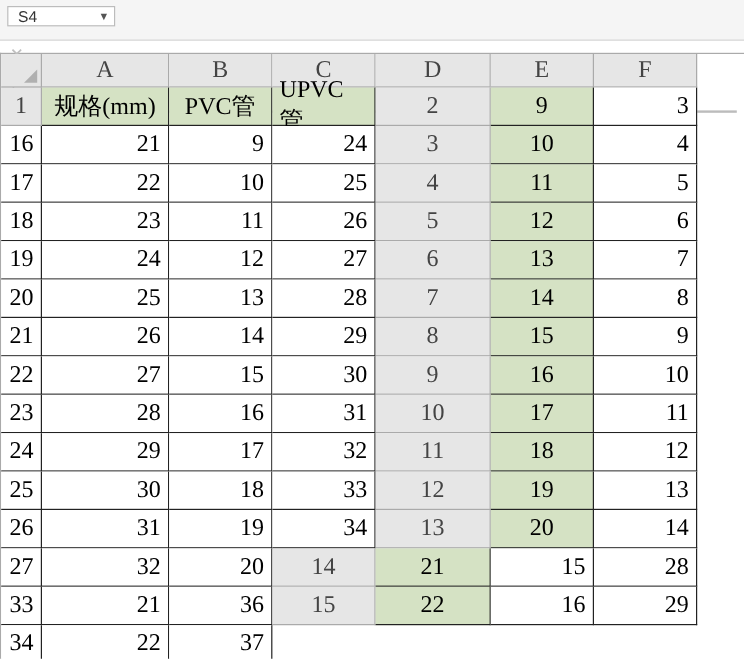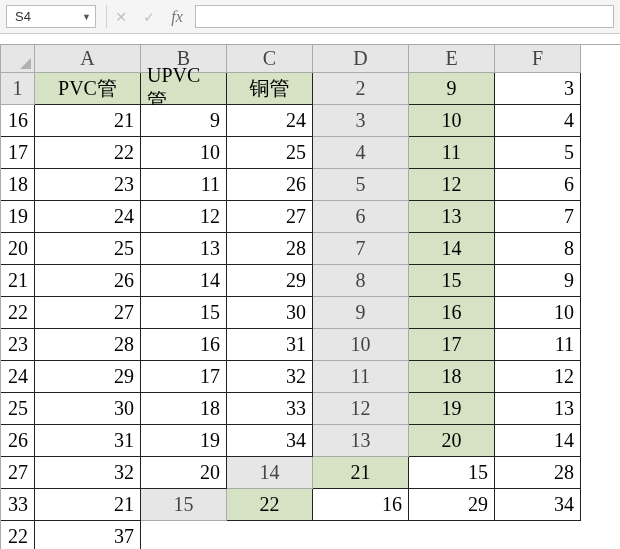--- a/index.html
+++ b/index.html
@@ -16,20 +16,21 @@
   
   .formula-bar {
     display: flex;
     align-items: stretch;
     height: 34px;
     background: #f5f5f5;
     border-bottom: 1px solid #cfcfcf;
     font-family: Arial, sans-serif;
     font-size: 13px;
     color: #333;
+    flex-direction: column;
   }
   .name-box {
     width: 90px;
     display: flex;
     align-items: center;
     background: #fff;
     border: 1px solid #bcbcbc;
     margin: 5px 0 5px 6px;
     padding: 0 4px 0 8px;
     position: relative;
@@ -161,23 +162,23 @@
 
 <div class="sheet" id="sheet">
     <div class="corner"></div>
     <div class="col-hdr">A</div>
     <div class="col-hdr">B</div>
     <div class="col-hdr">C</div>
     <div class="col-hdr">D</div>
     <div class="col-hdr">E</div>
     <div class="col-hdr">F</div>
     <div class="row-hdr">1</div>
+    <div class="cell hdr">规格(mm)</div>
     <div class="cell hdr">PVC管</div>
     <div class="cell hdr">UPVC管</div>
-    <div class="cell hdr">铜管</div>
     <div class="row-hdr">2</div>
     <div class="cell spec">9</div>
     <div class="cell num">3</div>
     <div class="cell num">16</div>
     <div class="cell num">21</div>
     <div class="cell num">9</div>
     <div class="cell num">24</div>
     <div class="row-hdr">3</div>
     <div class="cell spec">10</div>
     <div class="cell num">4</div>
@@ -253,20 +254,21 @@
     <div class="cell num">14</div>
     <div class="cell num">27</div>
     <div class="cell num">32</div>
     <div class="cell num">20</div>
     <div class="row-hdr">14</div>
     <div class="cell spec">21</div>
     <div class="cell num">15</div>
     <div class="cell num">28</div>
     <div class="cell num">33</div>
     <div class="cell num">21</div>
+    <div class="cell num">36</div>
     <div class="row-hdr">15</div>
     <div class="cell spec">22</div>
     <div class="cell num">16</div>
     <div class="cell num">29</div>
     <div class="cell num">34</div>
     <div class="cell num">22</div>
     <div class="cell num">37</div>
   </div>
 
 </body></html>

